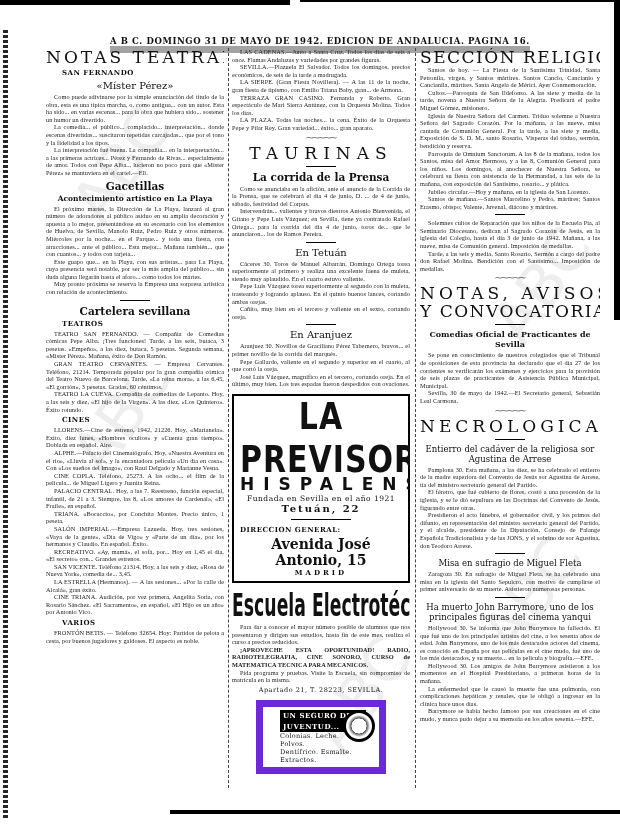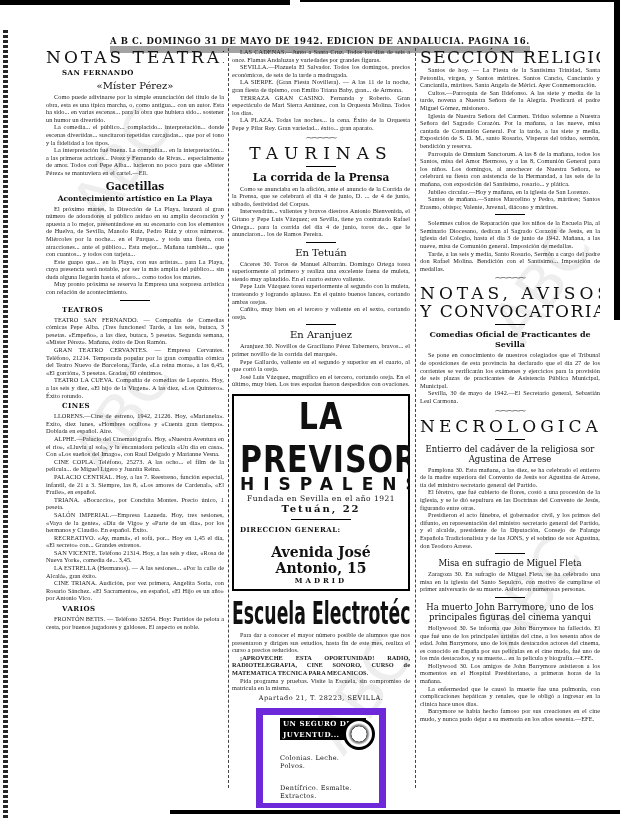--- a/index.html
+++ b/index.html
@@ -33,32 +33,32 @@
   .para { font-size: 6.3px; line-height: 7.6px; text-align: justify; text-indent: 8px;
     font-family: "Liberation Serif", serif; color: #222; letter-spacing: .05px; }
   .sep-thin { width: 30px; height: 1px; background: #000; margin: 4px auto; }
   .deco { text-align: center; font-size: 7px; margin: 2px 0; letter-spacing: -1px; }
 
   .ad-previsora { border: 2px solid #000; padding: 4px 6px; margin-top: 6px; text-align: center; }
   .ad-previsora .big { font-family: "DejaVu Sans", sans-serif; font-size: 30px; font-weight: bold;
     letter-spacing: 1px; transform: scaleY(1.25); line-height: 34px; margin-top: 4px; }
   .ad-previsora .hisp { font-family: "DejaVu Sans", sans-serif; font-size: 17px; font-weight: bold; letter-spacing: 9px; margin-top: 2px; }
   .ad-previsora .small { font-size: 7px; font-weight: bold; letter-spacing: .5px; }
-  .ad-previsora .street { font-size: 14px; font-weight: bold; margin-top: 10px; }
+  .ad-previsora .street { font-size: 14px; font-weight: bold; margin-top: 2px; }
   .ad-previsora .addr { font-size: 10px; font-weight: bold; letter-spacing: 2px; }
   .ad-previsora .line { width: 60px; height: 1px; background: #000; margin: 5px auto; }
 
   .ad-escuela { margin-top: 6px; }
   .ad-escuela .big { font-family: "DejaVu Sans", sans-serif; font-size: 24px; font-weight: bold;
     transform: scaleX(.72) scaleY(1.3); transform-origin: left center; white-space: nowrap; line-height: 34px; width: 250px; }
   .ad-escuela .addr { font-size: 6.5px; text-align: center; margin-top: 2px; letter-spacing: .5px; }
 
   .ad-seguro { margin: 6px auto 0; width: 130px; border: 7px solid #6d28d9; padding: 3px 17px; position: relative; }
   .ad-seguro .head { background: #000; color: #fff; font-size: 7px; font-weight: bold; padding: 1px 3px; letter-spacing: .5px; width: 86px; line-height: 9px; }
-  .ad-seguro .prod { font-size: 6.5px; margin-top: 14px; letter-spacing: .3px; }
+  .ad-seguro .prod { font-size: 6.5px; margin-top: 0; letter-spacing: .3px; }
   .ad-seguro .seal { position: absolute; right: 4px; top: 3px; width: 32px; height: 32px; border-radius: 50%;
     border: 3px solid #000; background: radial-gradient(#fff 40%, #555 42%, #fff 60%); }
 
   .watermark { position: absolute; font-family: "DejaVu Sans", sans-serif; font-size: 60px; color: #d0d0d0;
     opacity: .35; transform: rotate(-55deg); pointer-events: none; }
 </style>
 </head>
 <body>
 
 <div class="topbar"></div>
@@ -88,20 +88,21 @@
   <p class="para">La comedia... el público... complacido... interpretación... donde escenas divertidas... suscitaron repetidas carcajadas... que por el tono y la fidelidad a los tipos.</p>
   <p class="para">La interpretación fué buena. La compañía... en la interpretación... a las primeras actrices... Pérez y Fernando de Rivas... especialmente de amor. Todos con Pepe Alba... lucieron no poco para que «Míster Pérez» se mantuviera en el cartel.—Ell.</p>
 
   <div class="h2">Gacetillas</div>
   <div class="h3">Acontecimiento artístico en La Playa</div>
   <p class="para">El próximo martes, la Dirección de La Playa, lanzará al gran número de adoradores al público asiduo en su amplia decoración y apuesta a lo mejor, presentándose en su escenario con los elementos de Huelva, de Sevilla, Manolo Ruiz, Pedro Ruiz y otros números. Miércoles por la noche... en el Parque... y toda una fiesta, con atracciones... ante el público... Esta mejor... Mañana también... que con cuantos... y todos con tarjeta...</p>
   <p class="para">Este guapo que... en la Playa, con sus artistas... para La Playa, cuya presencia será notable, por ser la más amplia del público... sin duda alguna llegarán hasta el aforo... como todos los martes.</p>
   <p class="para">Muy pronto próxima se reserva la Empresa una sorpresa artística con relación de acontecimiento.</p>
 
   <div class="sep-thin"></div>
+  <div class="h2">Cartelera sevillana</div>
   <div class="subhead">TEATROS</div>
   <p class="para">TEATRO SAN FERNANDO. — Compañía de Comedias cómicas Pepe Alba. ¡Tres funciones! Tarde, a las seis, butaca, 3 pesetas. «Empeño», a las diez, butaca, 5 pesetas. Segunda semana, «Míster Pérez». Mañana, éxito de Don Ramón.</p>
   <p class="para">GRAN TEATRO CERVANTES. — Empresa Cervantes. Teléfono, 21214. Temporada popular por la gran compañía cómica del Teatro Nuevo de Barcelona. Tarde, «La reina mora», a las 6,45, «El gorrión», 3 pesetas. Gradas, 60 céntimos.</p>
   <p class="para">TEATRO LA CUEVA. Compañía de comedias de Lepanto. Hoy, a las seis y diez, «El hijo de la Virgen». A las diez, «Los Quintero». Éxito rotundo.</p>
   <div class="subhead">CINES</div>
   <p class="para">LLORENS.—Cine de estreno, 1942, 21226. Hoy, «Marianela». Exito, diez lunes, «Hombres ocultos» y «Cuenta gran tiempo». Doblada en español. Aire.</p>
   <p class="para">ALPHE.—Palacio del Cinematógrafo. Hoy, «Nuestra Aventura en el río», «Lluvia al sol», y la encantadora película «Un día en casa». Con «Los sueños del Imago», con Raul Delgado y Marianne Vesna.</p>
   <p class="para">CINE COPLA. Teléfono, 25273. A las ocho... el film de la película... de Miguel Ligero y Juanita Reina.</p>
   <p class="para">PALACIO CENTRAL. Hoy, a las 7. Reestreno, función especial, infantil, de 21 a 3. Siempre, las 8, «Los amores de Cardenal», «El Fraile», en español.</p>
   <p class="para">TRIANA. «Bocaccio», por Conchita Montes. Precio único, 1 peseta.</p>

